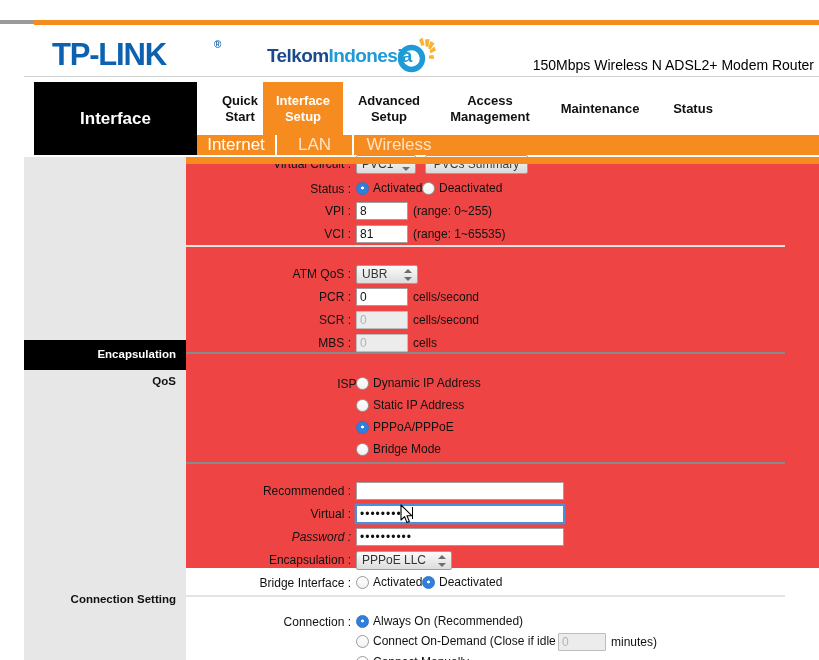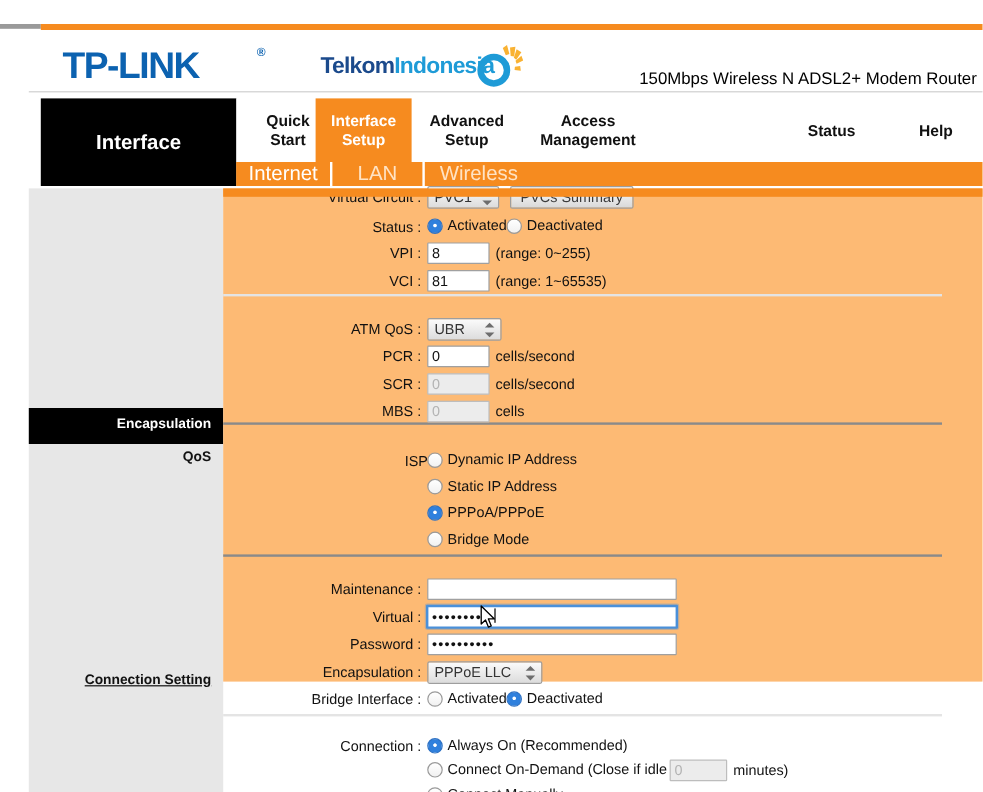--- a/index.html
+++ b/index.html
@@ -45,21 +45,21 @@
   .subtab.active{color:#fff;background:#F68B1F;}
   .subdiv{position:absolute;top:0;width:2px;height:20px;background:#fff;}
 
   
   #sidebar{position:absolute;left:24px;top:137px;width:162px;height:523px;background:#E7E7E7;}
   .side-label{position:absolute;right:10px;font-size:11.5px;font-weight:bold;
     color:#111;white-space:nowrap;text-align:center;}
   .side-bar-black{position:absolute;left:0;width:162px;height:30px;background:#000;}
   .side-bar-black .side-label{color:#fff;top:8px;}
 
-  #content{position:absolute;left:186px;top:137px;width:633px;height:411px;background:#fdba74;}
+  #content{position:absolute;left:186px;top:137px;width:633px;height:411px;background:#ef4444;}
   .sep{position:absolute;left:0;height:2px;}
   .sep.light{background:#E4E4E4;}
   .sep.dark{background:#8A8A8A;}
 
   
   .row{position:absolute;left:0;height:20px;}
   .lab{position:absolute;text-align:right;font-size:12px;color:#111;
     white-space:nowrap;top:2px;}
   .inp{position:absolute;box-sizing:border-box;height:18px;border:1px solid #A0A0A0;
     background:#fff;font-size:12px;color:#111;padding:0 3px;line-height:16px;
@@ -145,43 +145,43 @@
             <div>Advanced</div>
             <div>Setup</div>
           </div>
       </div>
       <div class="tab" style="left:238px;width:110px;">
         <div>
             <div>Access</div>
             <div>Management</div>
           </div>
       </div>
+      <div class="tab" style="left:348px;width:110px;">
+        <div>Maintenance</div>
+      </div>
       <div class="tab" style="left:458px;width:76px;">
         <div>Status</div>
-      </div>
-      <div class="tab" style="left:548px;width:70px;">
-        <div>Help</div>
       </div>
     </div>
 
     <div id="subnav">
       <div class="subtab active" style="left:0px;width:78px;">Internet</div>
       <div class="subdiv" style="left:78px;"></div>
       <div class="subtab" style="left:80px;width:75px;">LAN</div>
       <div class="subdiv" style="left:155px;"></div>
       <div class="subtab" style="left:157px;width:90px;">Wireless</div>
     </div>
   </div>
 
   <div id="sidebar">
     <div class="side-label" style="top:218px;">QoS</div>
     <div class="side-bar-black" style="top:183px;">
       <div class="side-label">Encapsulation</div>
     </div>
-    <div class="side-label" style="top:404px;text-decoration:underline;">Connection Setting</div>
+    <div class="side-label" style="top:436px;">Connection Setting</div>
   </div>
 
   <div id="content">
 
     <div class="sep light" style="top:88px;width:599px;"></div>
     <div class="sep dark" style="top:195px;width:599px;"></div>
     <div class="sep dark" style="top:305px;width:599px;"></div>
     <div class="sep light" style="top:438px;width:599px;"></div>
 
     <div class="row" style="top:-2px;">
@@ -258,32 +258,32 @@
     <div class="row" style="top:262px;">
       <div class="radio on" style="left:170px;top:2px;"></div>
       <div class="rlabel" style="left:187px;top:1px;">PPPoA/PPPoE</div>
     </div>
     <div class="row" style="top:284px;">
       <div class="radio" style="left:170px;top:2px;"></div>
       <div class="rlabel" style="left:187px;top:1px;">Bridge Mode</div>
     </div>
 
     <div class="row" style="top:325px;">
-      <div class="lab" style="left:0;width:165px;">Maintenance :</div>
+      <div class="lab" style="left:0;width:165px;">Recommended :</div>
       <div class="inp" style="left:170px;top:0px;width:208px;"></div>
     </div>
 
     <div class="row" style="top:348px;">
       <div class="lab" style="left:0;width:165px;">Virtual :</div>
       <div class="inp focused" style="left:169px;top:-1px;width:210px;height:20px;letter-spacing:1px;">•••••••••</div>
       <div id="caret" style="left:226px;top:2px;"></div>
     </div>
 
     <div class="row" style="top:371px;">
-      <div class="lab" style="left:0;width:165px;">Password :</div>
+      <div class="lab" style="left:0;width:165px;font-style:italic;">Password :</div>
       <div class="inp" style="left:170px;top:0px;width:208px;letter-spacing:1px;">••••••••••</div>
     </div>
 
     <div class="row" style="top:394px;">
       <div class="lab" style="left:0;width:165px;">Encapsulation :</div>
       <div class="sel" style="left:170px;top:0px;width:96px;">
         <span>PPPoE LLC</span>
         <span class="spin">
             <i class="up"></i>
             <i class="dn"></i>

